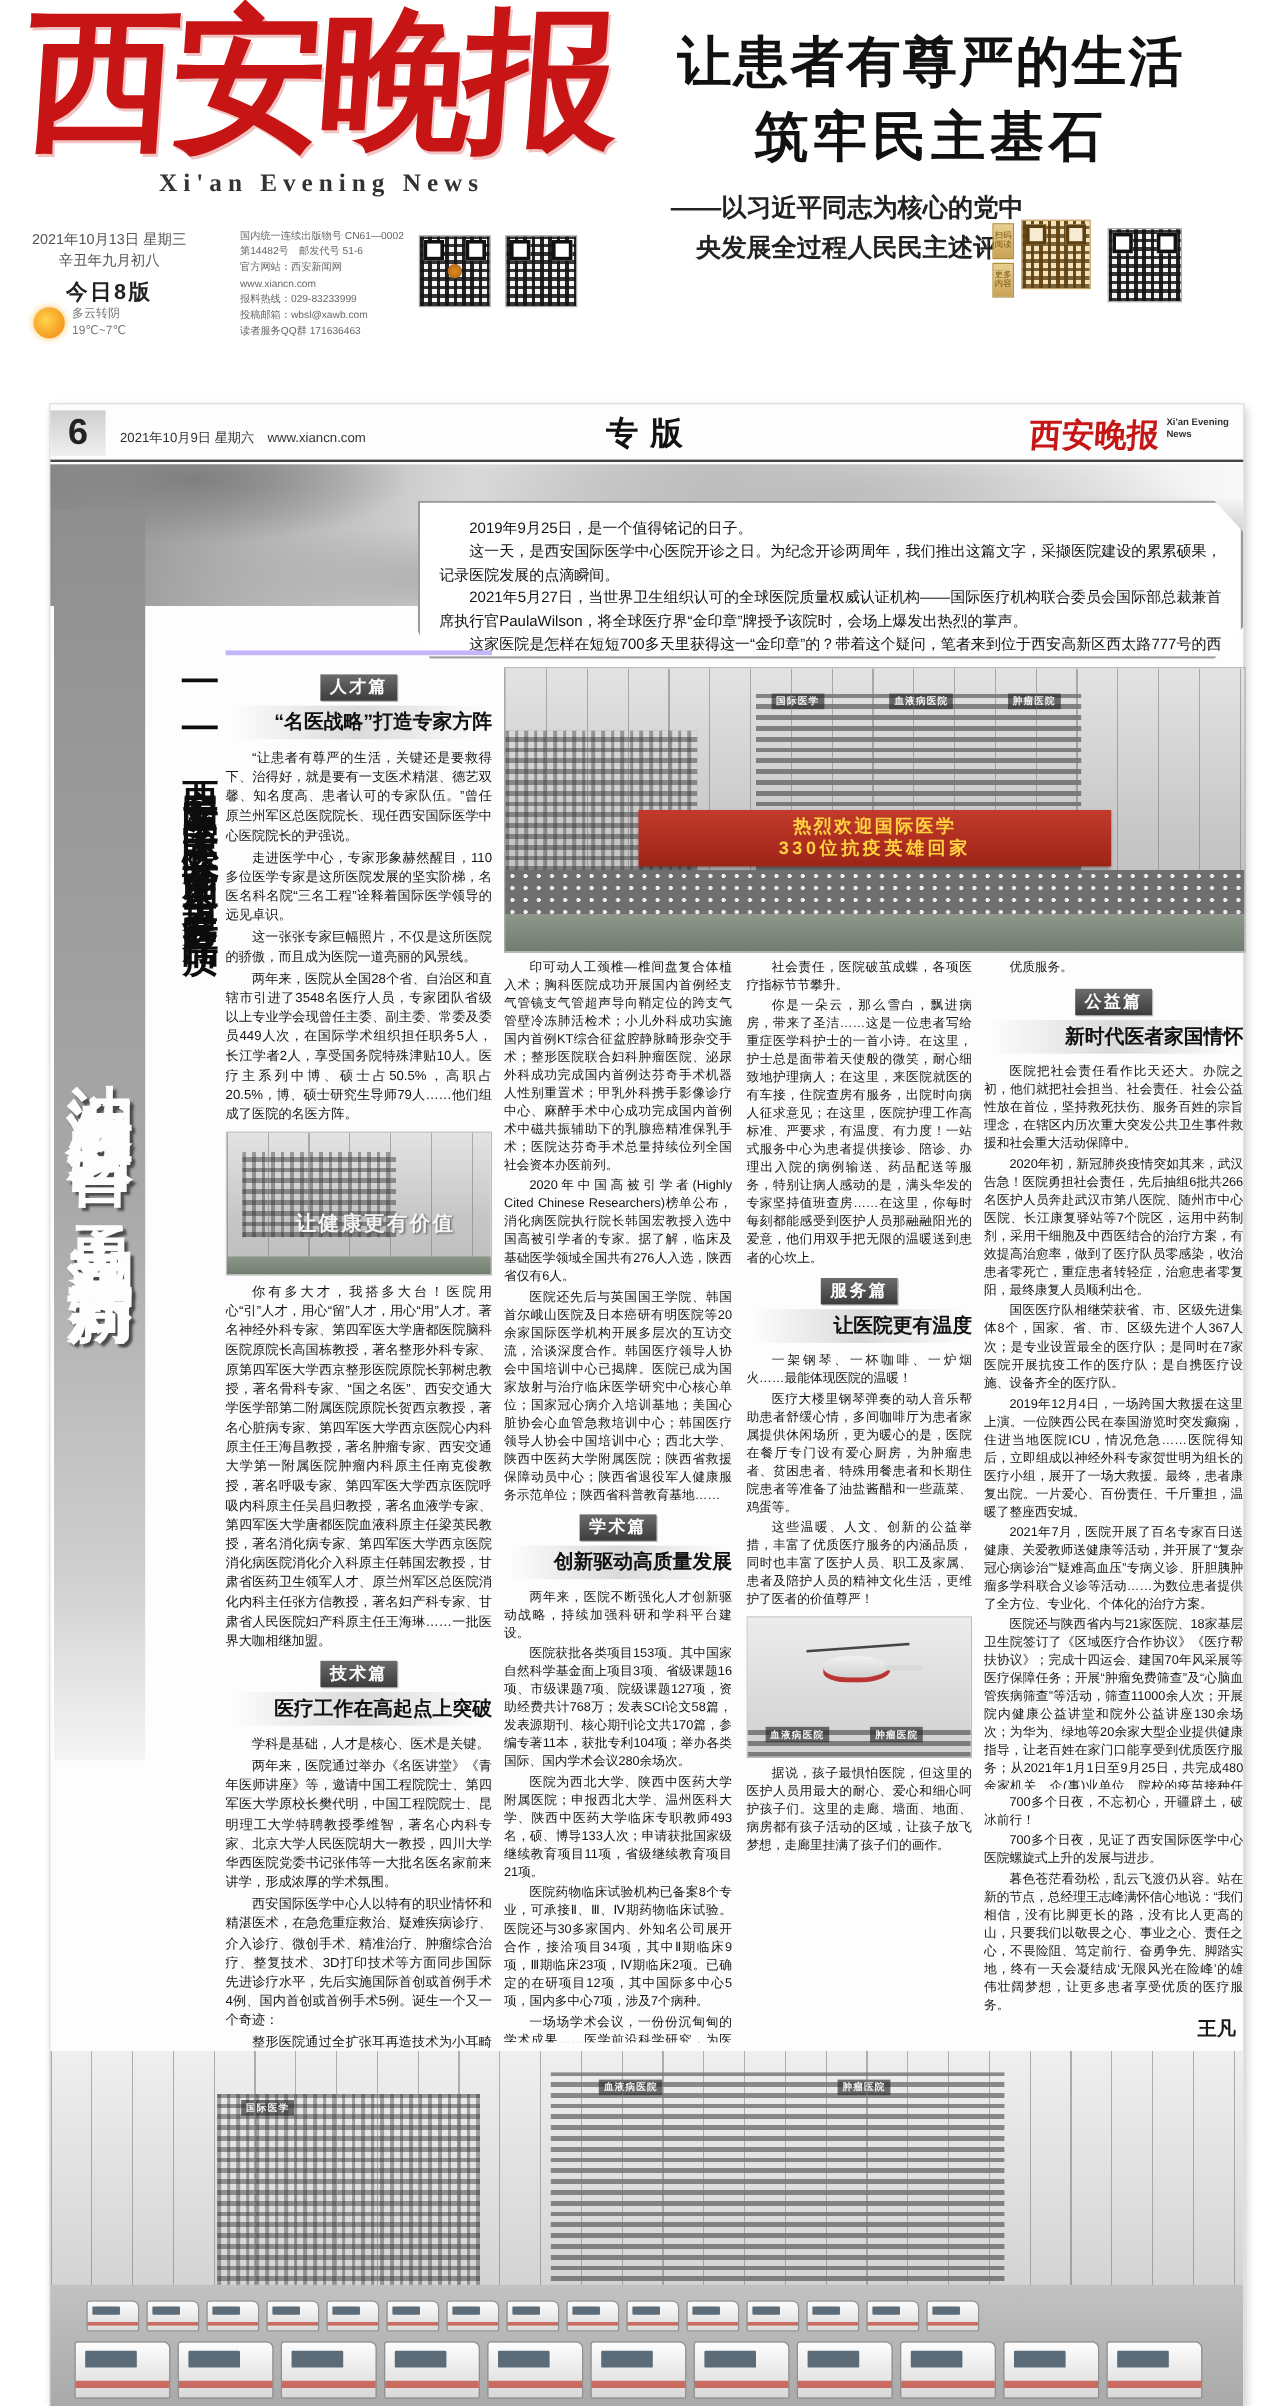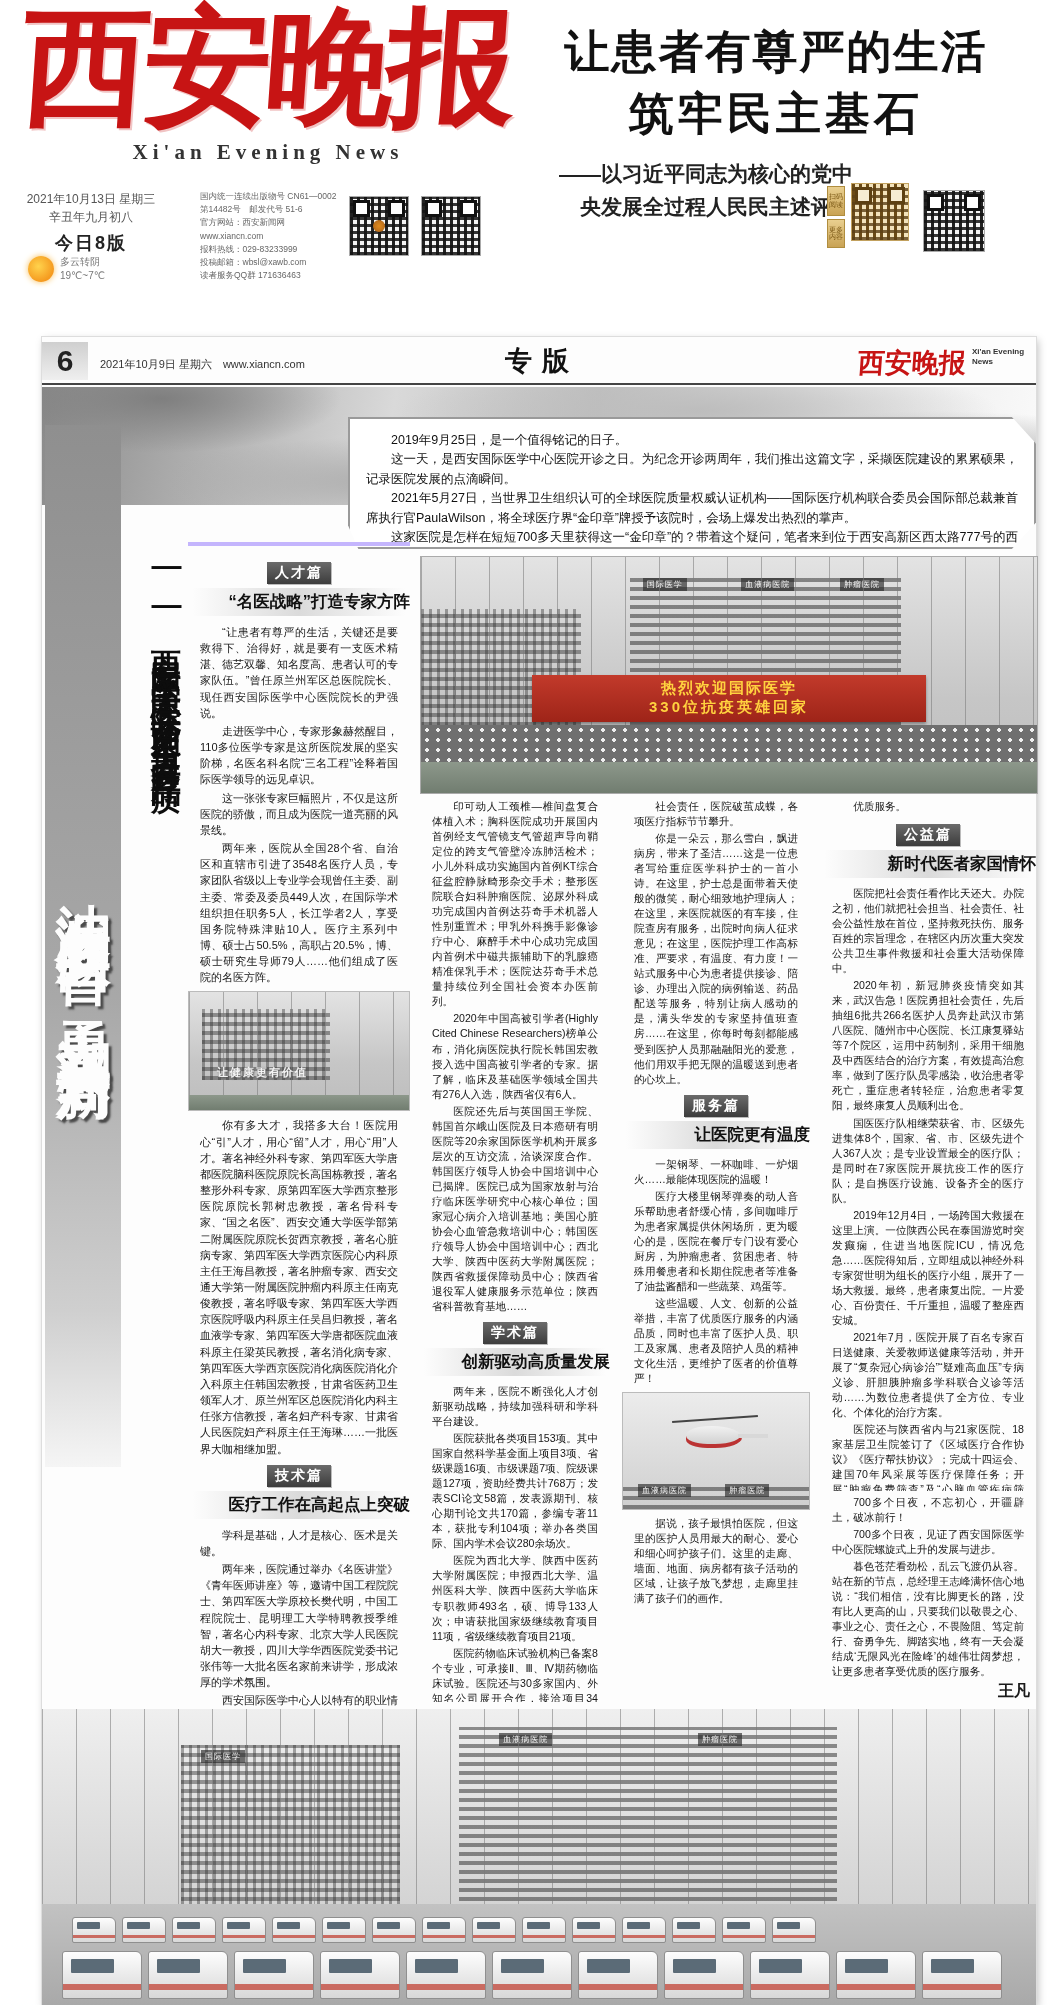--- a/index.html
+++ b/index.html
@@ -57,21 +57,21 @@
             border:2px solid #9a9a9a;padding:12px 16px;clip-path:polygon(0 0,96.5% 0,100% 20%,100% 80%,96.5% 100%,1.5% 100%,0 82%);}
   .lead-box p{margin:0;font-size:12.5px;line-height:1.55;text-indent:2em;color:#111;text-align:justify;}
   .vmain{position:absolute;left:3px;top:88px;width:76px;height:1042px;
          background:linear-gradient(#8f8f8f,#a8a8a8 55%,#cfcfcf 85%,#f5f5f5);
          writing-mode:vertical-rl;text-orientation:upright;font-size:55px;font-weight:bold;color:#fdfdfd;
          letter-spacing:8px;text-align:center;text-shadow:3px 3px 2px #4a4a4a;font-family:"Liberation Sans",sans-serif;}
   .vsub{position:absolute;left:82px;top:212px;width:62px;height:1190px;writing-mode:vertical-rl;text-orientation:upright;
         font-size:30px;font-weight:bold;color:#0d0d0d;letter-spacing:6px;}
   
   .col{position:absolute;overflow:hidden;}
-  .copy p{margin:0 12px 2px;text-indent:2em;text-align:justify;color:#151515;}
+  .copy p{margin:0 0 2px;text-indent:2em;text-align:justify;color:#151515;}
   .c-left{left:146px;top:205px;width:222px;height:1168px;border-top:4px solid #c4b5fd;padding-top:8px;}
   .c-left .copy p{font-size:11px;line-height:1.47;}
   .c-a{left:378px;top:462px;width:190px;height:903px;}
   .c-b{left:580px;top:462px;width:188px;height:903px;}
   .c-c{left:778px;top:462px;width:216px;height:903px;display:flex;flex-direction:column;}
   .c-a .copy p,.c-b .copy p,.c-c .copy p{font-size:10.6px;line-height:1.42;}
   .fill{flex:1 1 auto;overflow:hidden;}
   .ending{flex:0 0 auto;padding-top:4px;}
   .byline{display:block;text-align:right;font-weight:bold;padding-right:6px;}
   .tag{display:block;width:64px;margin:8px auto 4px;background:linear-gradient(#6b6b6b,#3c3c3c);
@@ -80,33 +80,33 @@
   .sec-title{display:block;text-align:right;font-size:16.5px;font-weight:bold;color:#111;margin:0 0 8px;
              padding:3px 0;background:linear-gradient(to right,rgba(200,200,200,0) 2%,rgba(190,190,190,.55),rgba(200,200,200,0) 98%);}
   
   .ph{position:relative;overflow:hidden;}
   .sky{position:absolute;inset:0;background:linear-gradient(#e3e3e3,#c6c6c6 60%,#bdbdbd);}
   .poles{position:absolute;inset:0;background:repeating-linear-gradient(90deg,rgba(120,120,120,.55) 0 1px,transparent 1px 34px);}
   .bldg{position:absolute;background:linear-gradient(#9b9b9b,#7f7f7f);}
   .win{background-image:repeating-linear-gradient(0deg,rgba(40,40,40,.5) 0 4px,transparent 4px 9px);}
   .winv{background-image:repeating-linear-gradient(90deg,rgba(45,45,45,.4) 0 3px,transparent 3px 8px),
         repeating-linear-gradient(0deg,rgba(45,45,45,.45) 0 4px,transparent 4px 9px);}
-  .bldg-label{position:absolute;color:#f5f5f5;font-size:8px;font-weight:normal;letter-spacing:1px;
+  .bldg-label{position:absolute;color:#f5f5f5;font-size:8px;font-weight:bold;letter-spacing:1px;
               background:rgba(40,40,40,.65);padding:1px 4px;white-space:nowrap;}
   .banner{position:absolute;left:18%;top:50%;width:64%;background:linear-gradient(#c23a2b,#9e2418);
           color:#ffd23f;text-align:center;font-weight:bold;padding:4px 0 5px;box-shadow:0 2px 3px rgba(0,0,0,.35);}
   .banner .b1{font-size:15px;letter-spacing:2px;}
   .banner .b2{font-size:15px;letter-spacing:3px;}
   .crowd{position:absolute;left:0;right:0;bottom:13%;height:16%;
          background:radial-gradient(circle 3px at 6px 5px,#efefef 55%,transparent 60%),#6f6f6f;
          background-size:11px 10px;}
   .lawn{position:absolute;left:0;right:0;bottom:0;height:13%;background:linear-gradient(#8d988b,#717d70);}
   .photo1{margin:6px 0;height:118px;border:1px solid #bbb;}
-  .sign-txt{position:absolute;left:0;right:0;bottom:26%;text-align:left;color:rgba(255,255,255,.92);
-            font-weight:bold;font-size:11px;letter-spacing:2px;text-shadow:1px 1px 2px #555;padding-left:28px;}
+  .sign-txt{position:absolute;left:0;right:0;bottom:26%;text-align:center;color:rgba(255,255,255,.92);
+            font-weight:bold;font-size:17px;letter-spacing:2px;text-shadow:1px 1px 2px #555;padding-left:28px;}
   .heli-ph{margin:6px 0;height:116px;border:1px solid #bbb;}
   .heli{position:absolute;left:34%;top:28%;width:56px;height:22px;background:linear-gradient(#f2f2f2,#c9c9c9);
         border-radius:45% 55% 50% 40%;box-shadow:inset 0 -4px 0 #b33;}
   .heli::before{content:"";position:absolute;left:-14px;top:-8px;width:86px;height:2px;background:#444;transform:rotate(-4deg);}
   .heli::after{content:"";position:absolute;right:-26px;top:8px;width:30px;height:4px;background:#d8d8d8;}
   .photo-top{position:absolute;left:378px;top:219px;width:616px;height:236px;border:1px solid #aaa;}
   .photo-bottom{position:absolute;left:0;top:1372px;width:994px;height:296px;}
   .pave{position:absolute;left:0;right:0;bottom:0;height:34%;background:linear-gradient(#c2c2c2,#a9a9a9);}
   .vanrow{position:absolute;display:flex;gap:6px;}
   .van{background:linear-gradient(#fdfdfd,#d8d8d8);border:1px solid #8f8f8f;border-radius:3px 6px 2px 2px;position:relative;}

